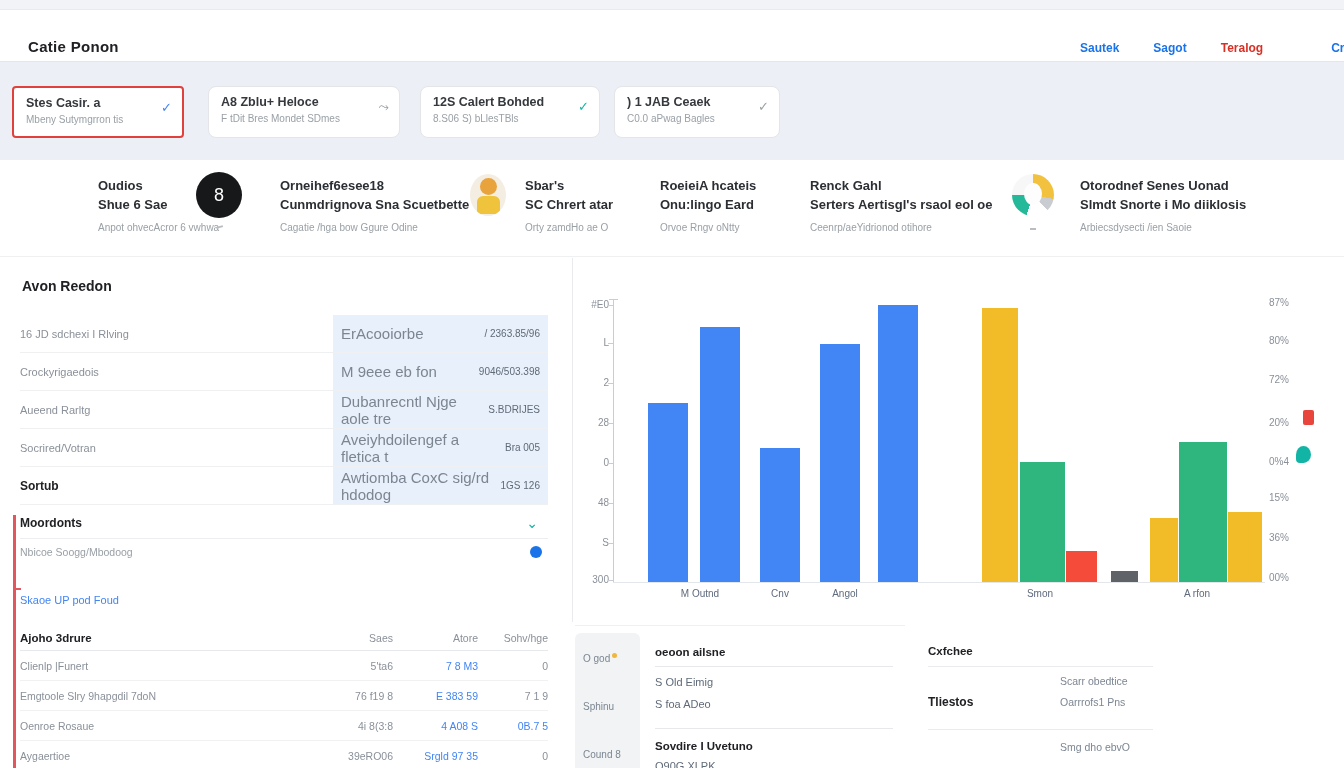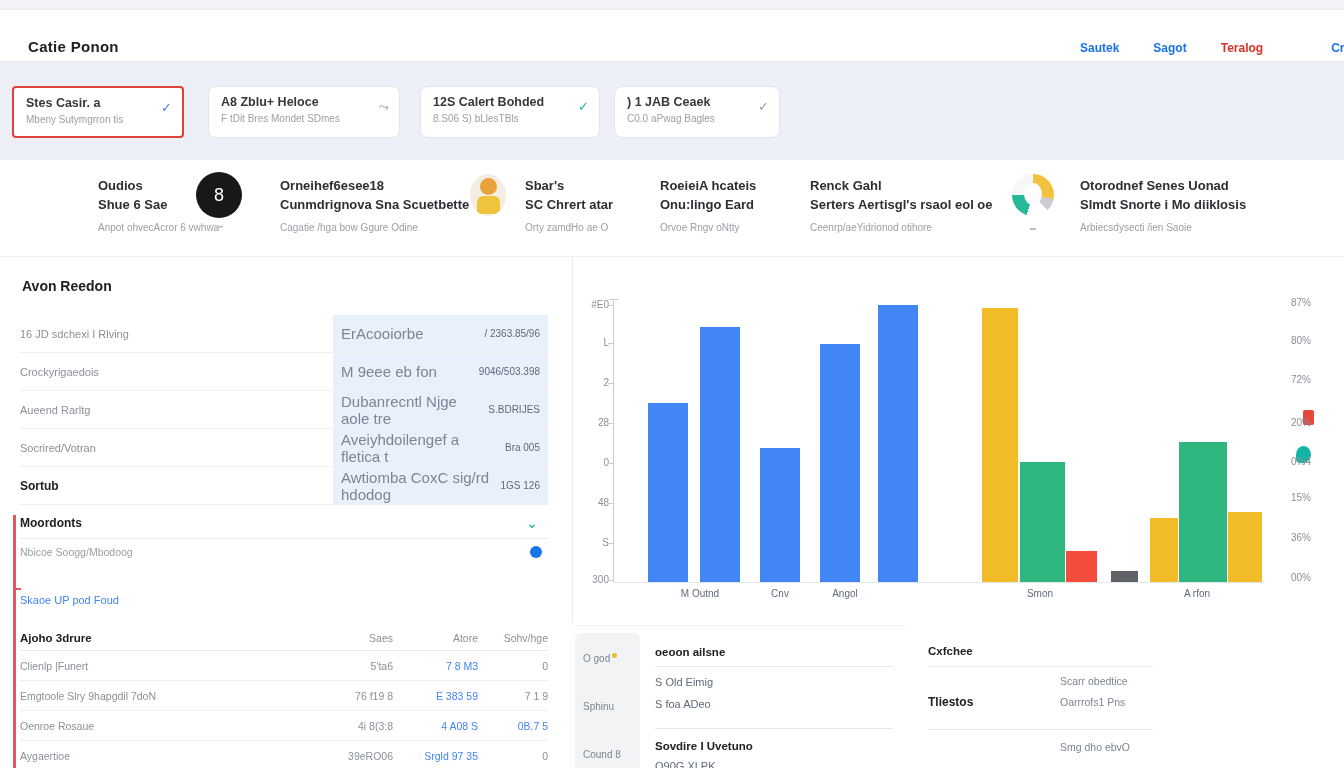--- a/index.html
+++ b/index.html
@@ -73,21 +73,21 @@
 
   #redline { left:13px; top:515px; width:3px; height:253px; background:#e2565e; }
   #redline-tick { left:13px; top:588px; width:8px; height:2px; background:#e2565e; }
 
   
   #chart { left:575px; top:258px; width:769px; height:366px; }
   #plot { position:absolute; left:0; top:0; width:769px; height:366px; }
   .bar { position:absolute; }
   .ylab { position:absolute; left:0; width:34px; text-align:right; font-size:10px; color:#8a9099; }
   .ytick { position:absolute; left:33px; width:6px; height:1px; background:#c9cdd3; }
-  .rlab { position:absolute; left:694px; width:42px; font-size:10px; color:#8a9099;text-align:right; }
+  .rlab { position:absolute; left:694px; width:42px; font-size:10px; color:#8a9099; }
   .xlab { position:absolute; top:330px; width:84px; text-align:center; font-size:10px; color:#5f6a7d; }
   .yaxis { left:38px; top:42px; width:1px; height:283px; background:#c9cdd3; }
   .yaxis-cap { left:34px; top:41px; width:9px; height:1px; background:#c9cdd3; }
   .baseline { left:38px; top:324px; width:652px; height:1px; background:#e3e6ea; }
   .legend-red { left:728px; top:152px; width:11px; height:15px; background:#e8453c; border-radius:2px; }
   .legend-teal { left:721px; top:188px; width:15px; height:17px; background:#12b5a5; border-radius:50% 50% 50% 4px; }
 
   
   #bcenter { left:575px; top:625px; width:330px; height:143px; border-top:1px solid #eef0f2; }
   #bcenter .side { position:absolute; left:0; top:7px; width:65px; height:136px; background:#f1f3f4; border-radius:6px 6px 0 0; }

